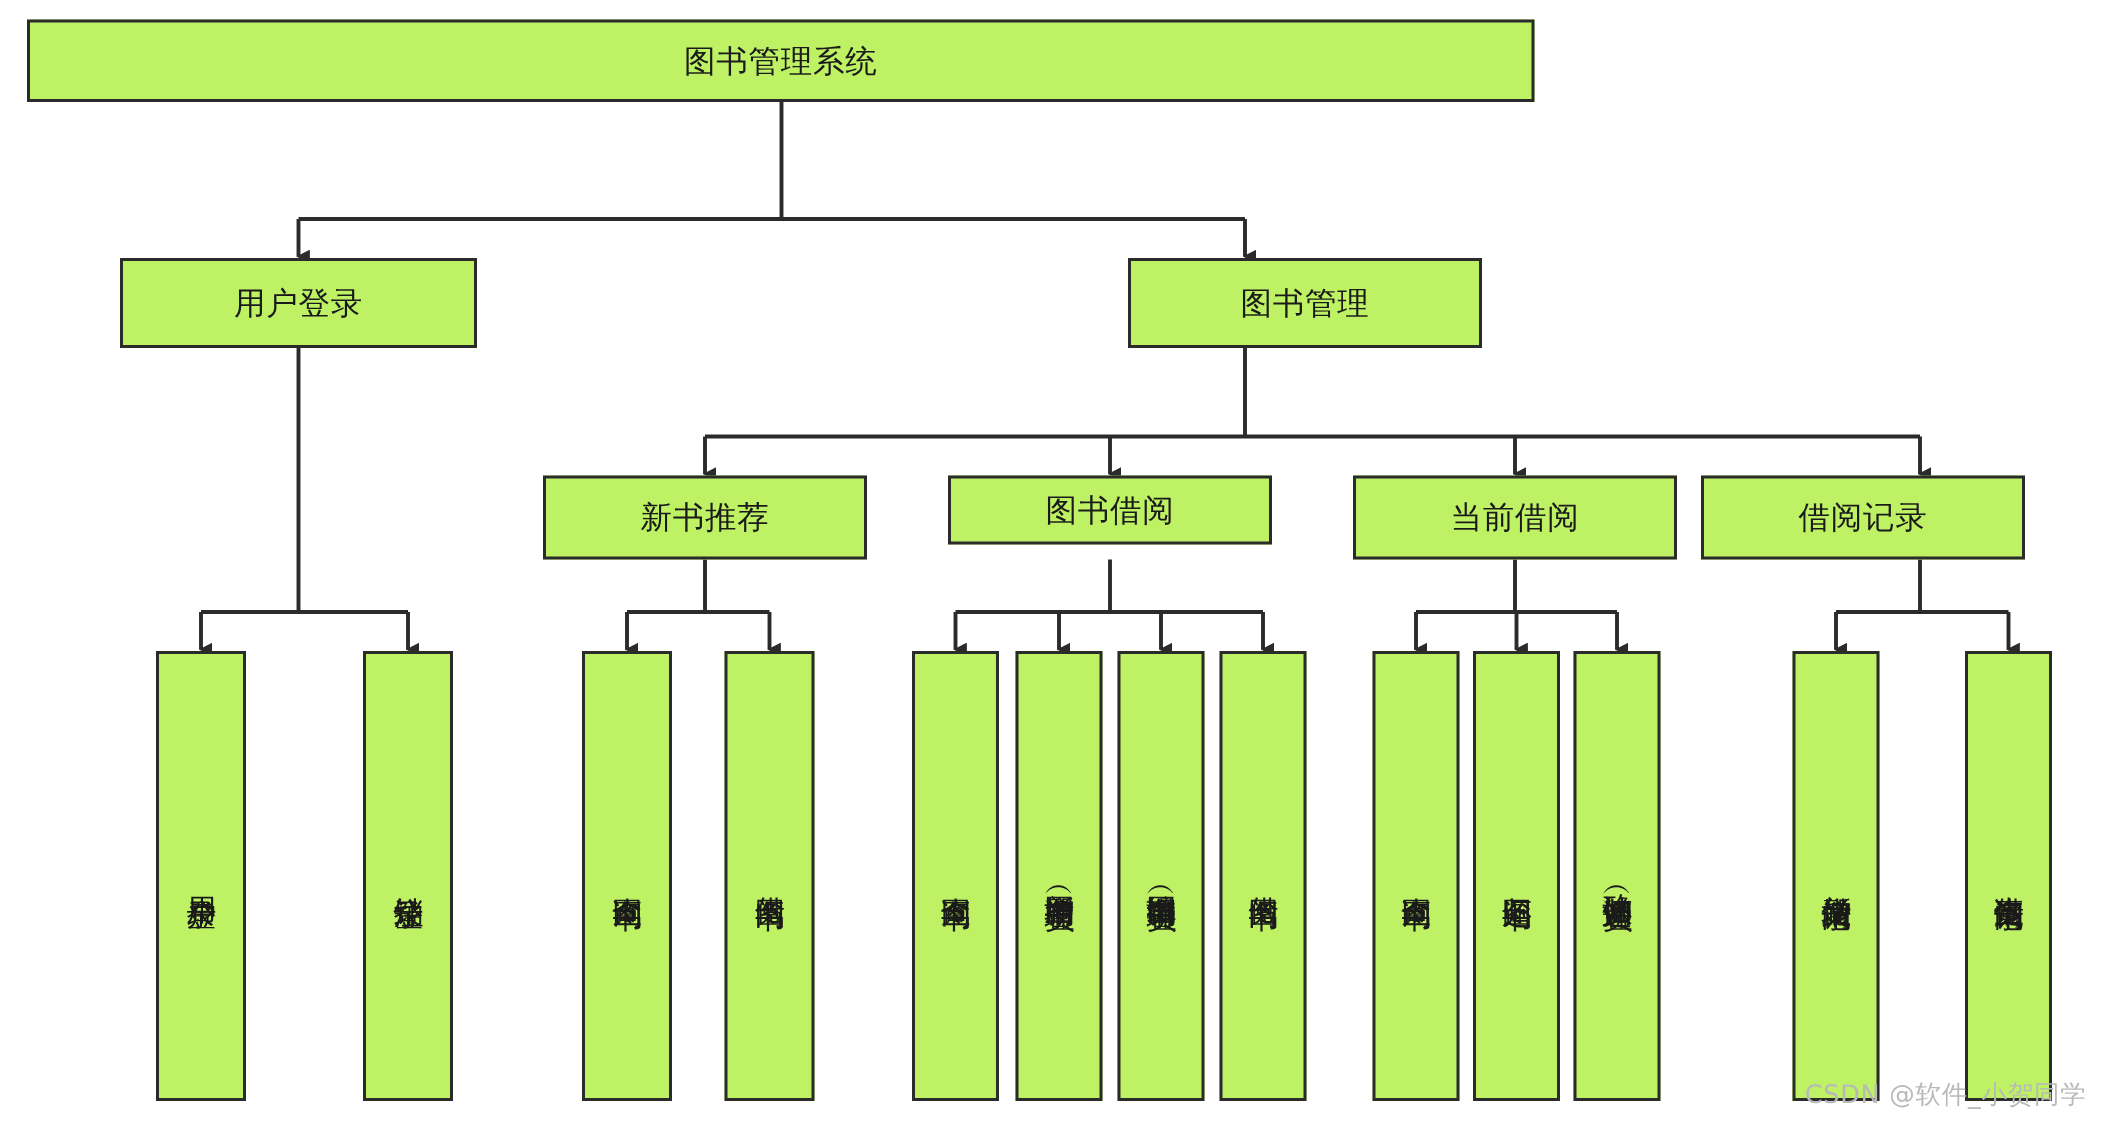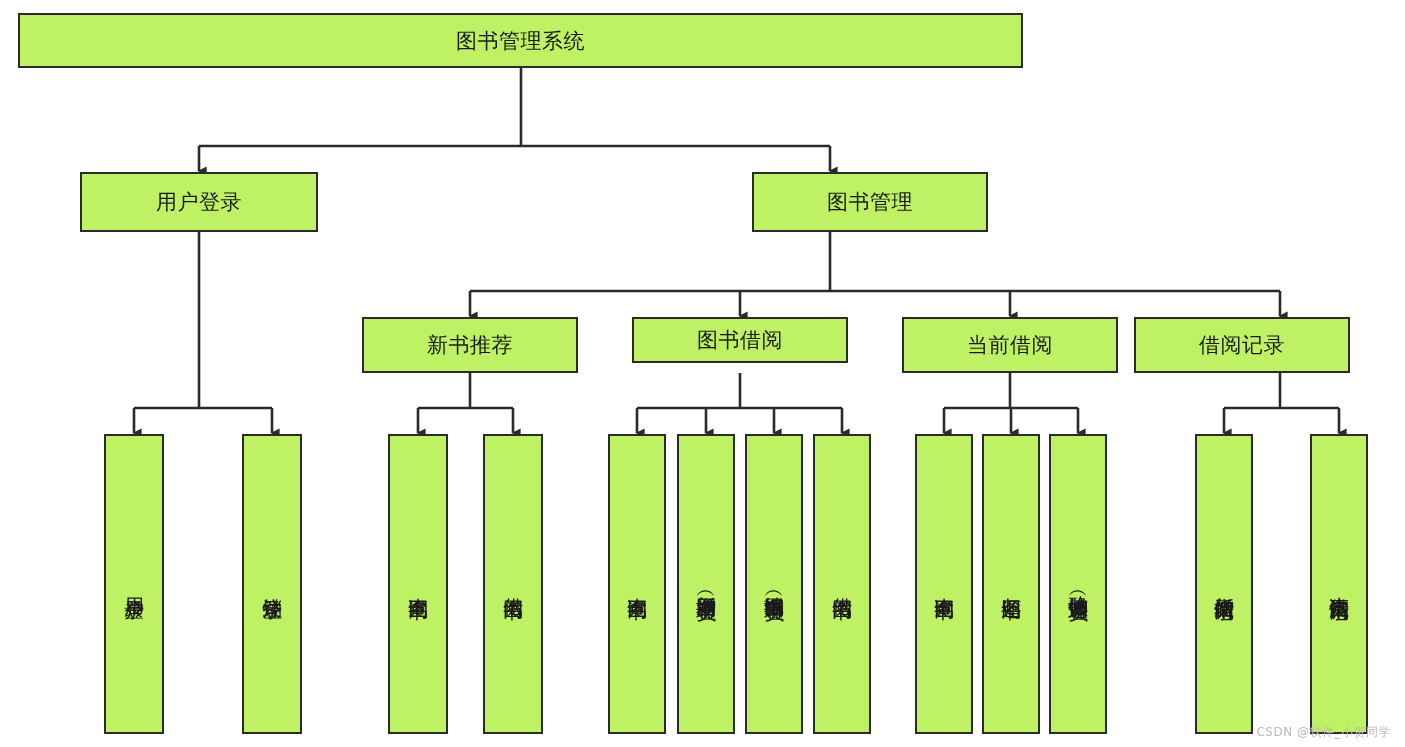--- a/index.html
+++ b/index.html
@@ -50,21 +50,21 @@
   .node.vert .vtext {
     writing-mode: vertical-rl;
     text-orientation: upright;
     display: block;
     max-height: 100%;
   }
   #watermark {
     position: absolute;
     right: 14px;
     bottom: 6px;
-    font-size: 12px;
+    font-size: 17px;
     color: #b9b9b9;
     letter-spacing: 0.5px;
     white-space: nowrap;
     pointer-events: none;
   }
 </style>
 </head>
 <body>
 
 <div id="canvas">

